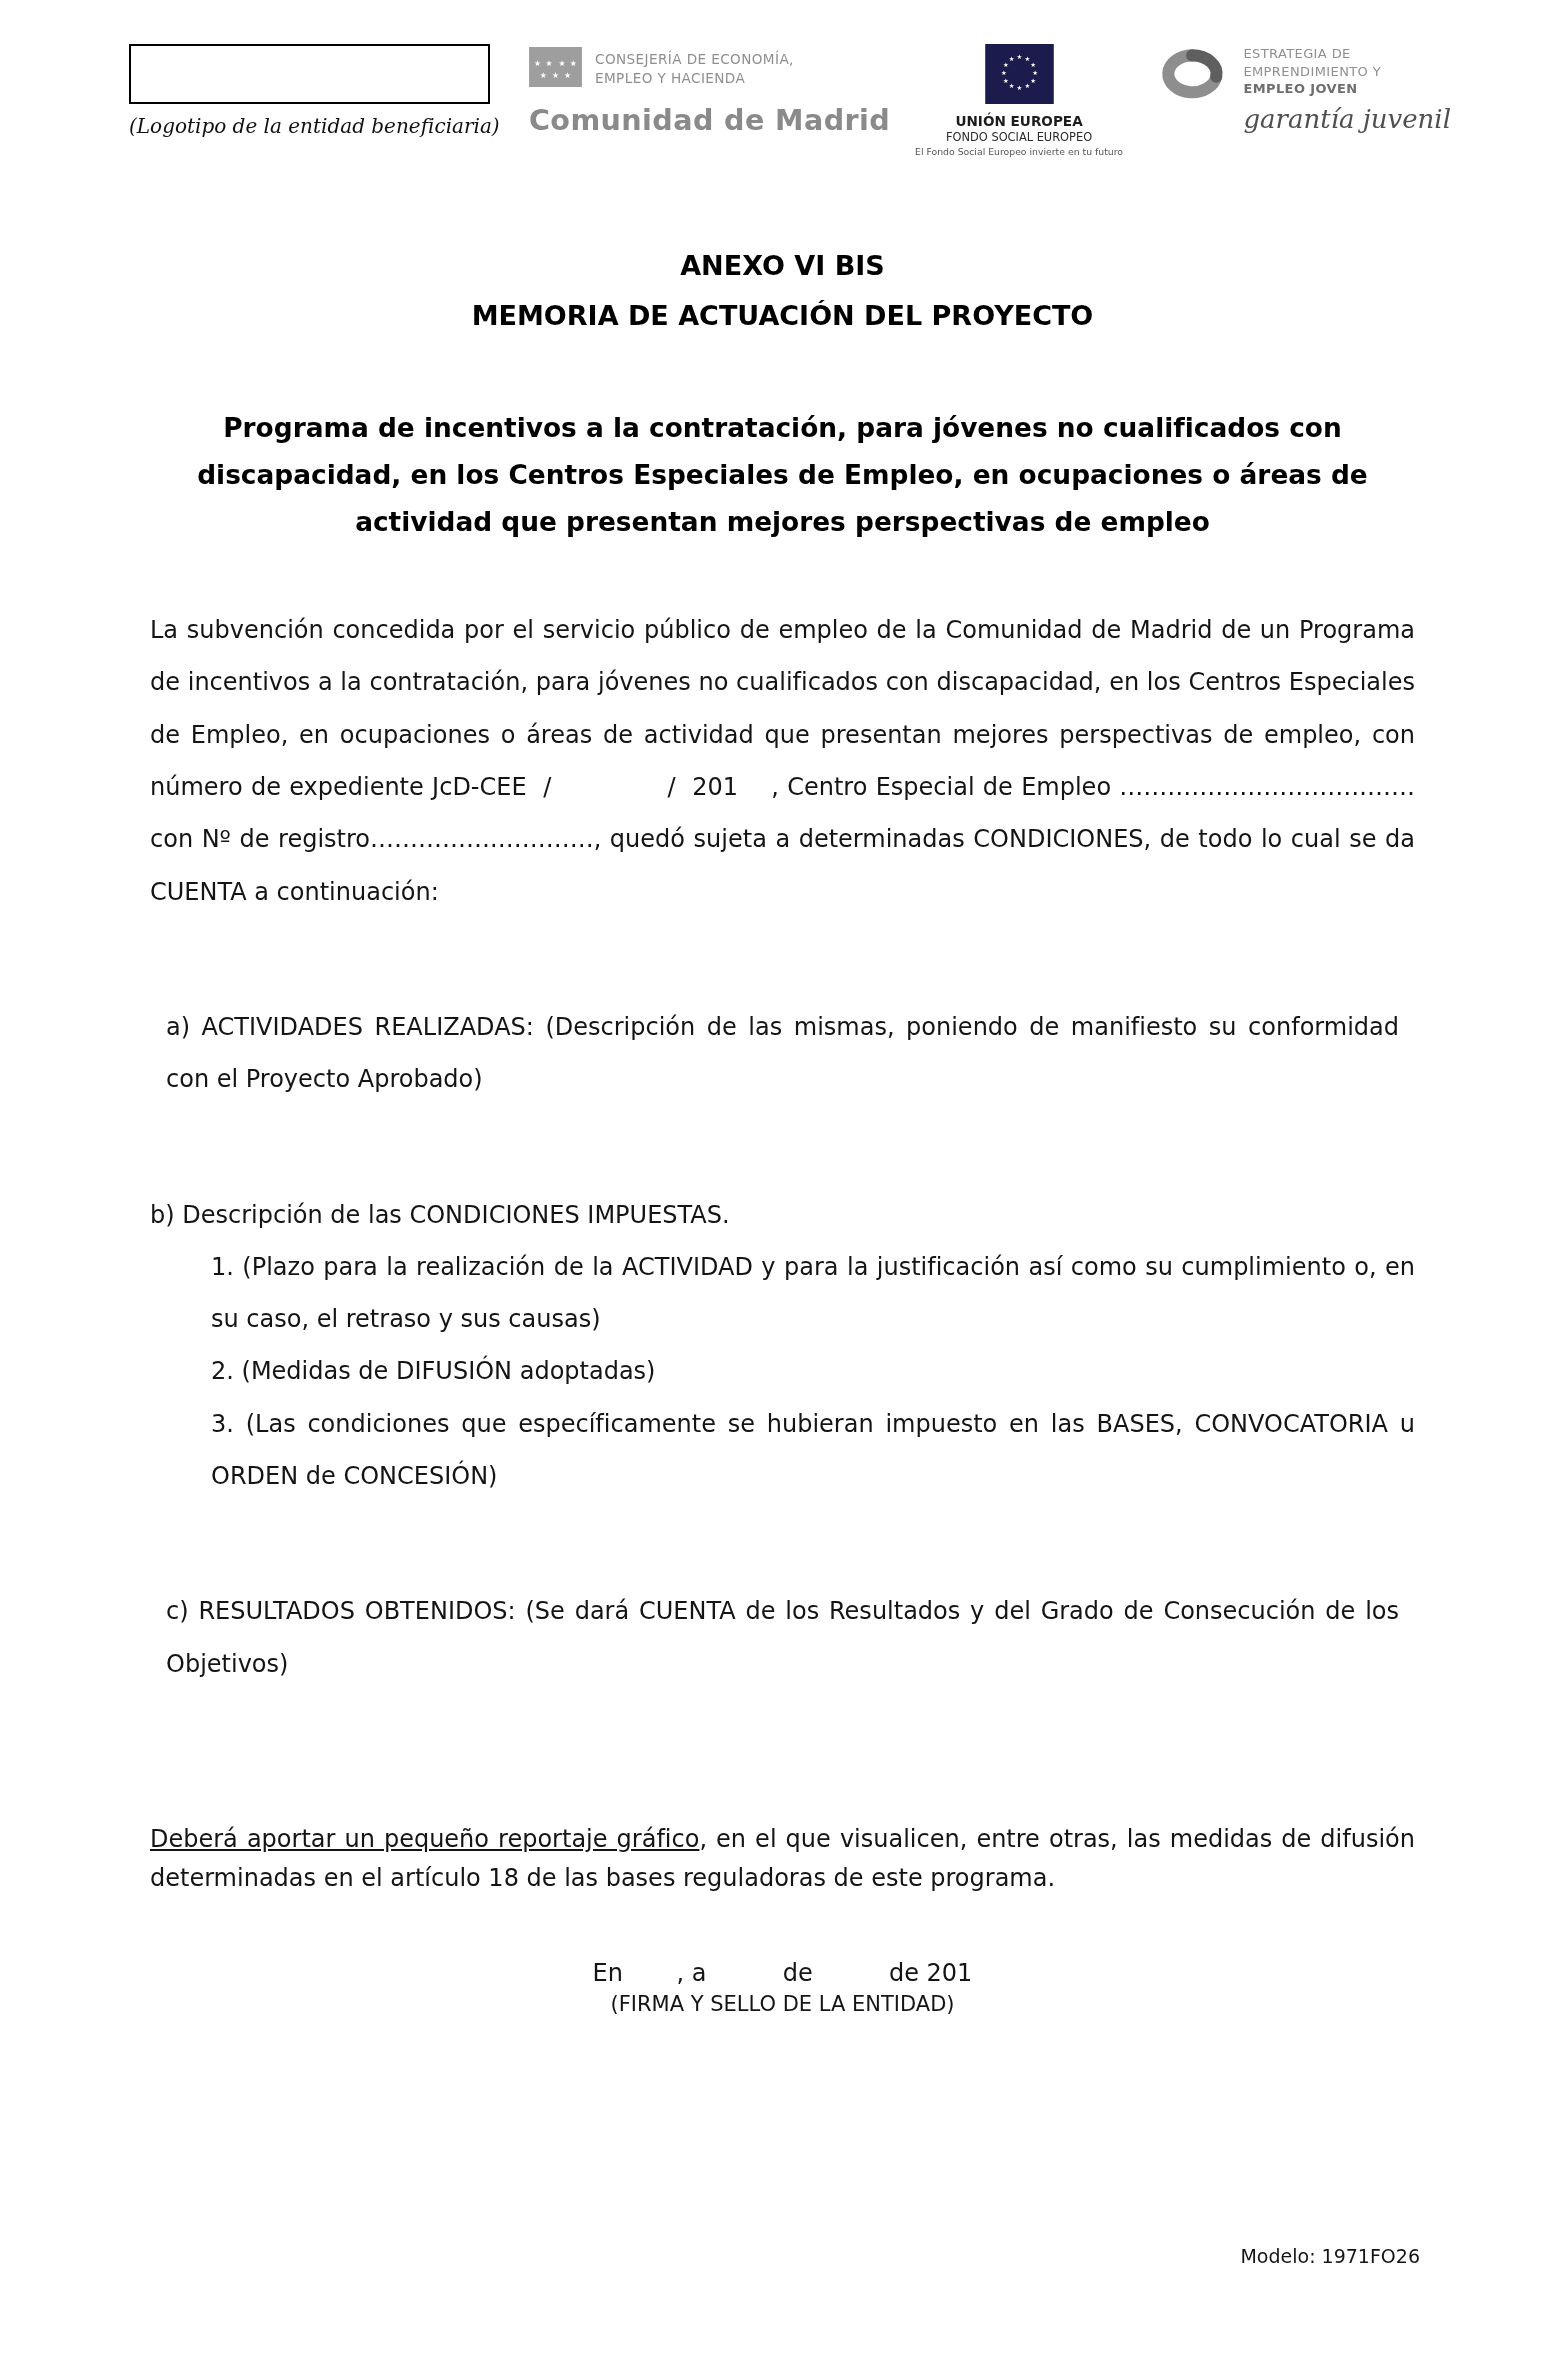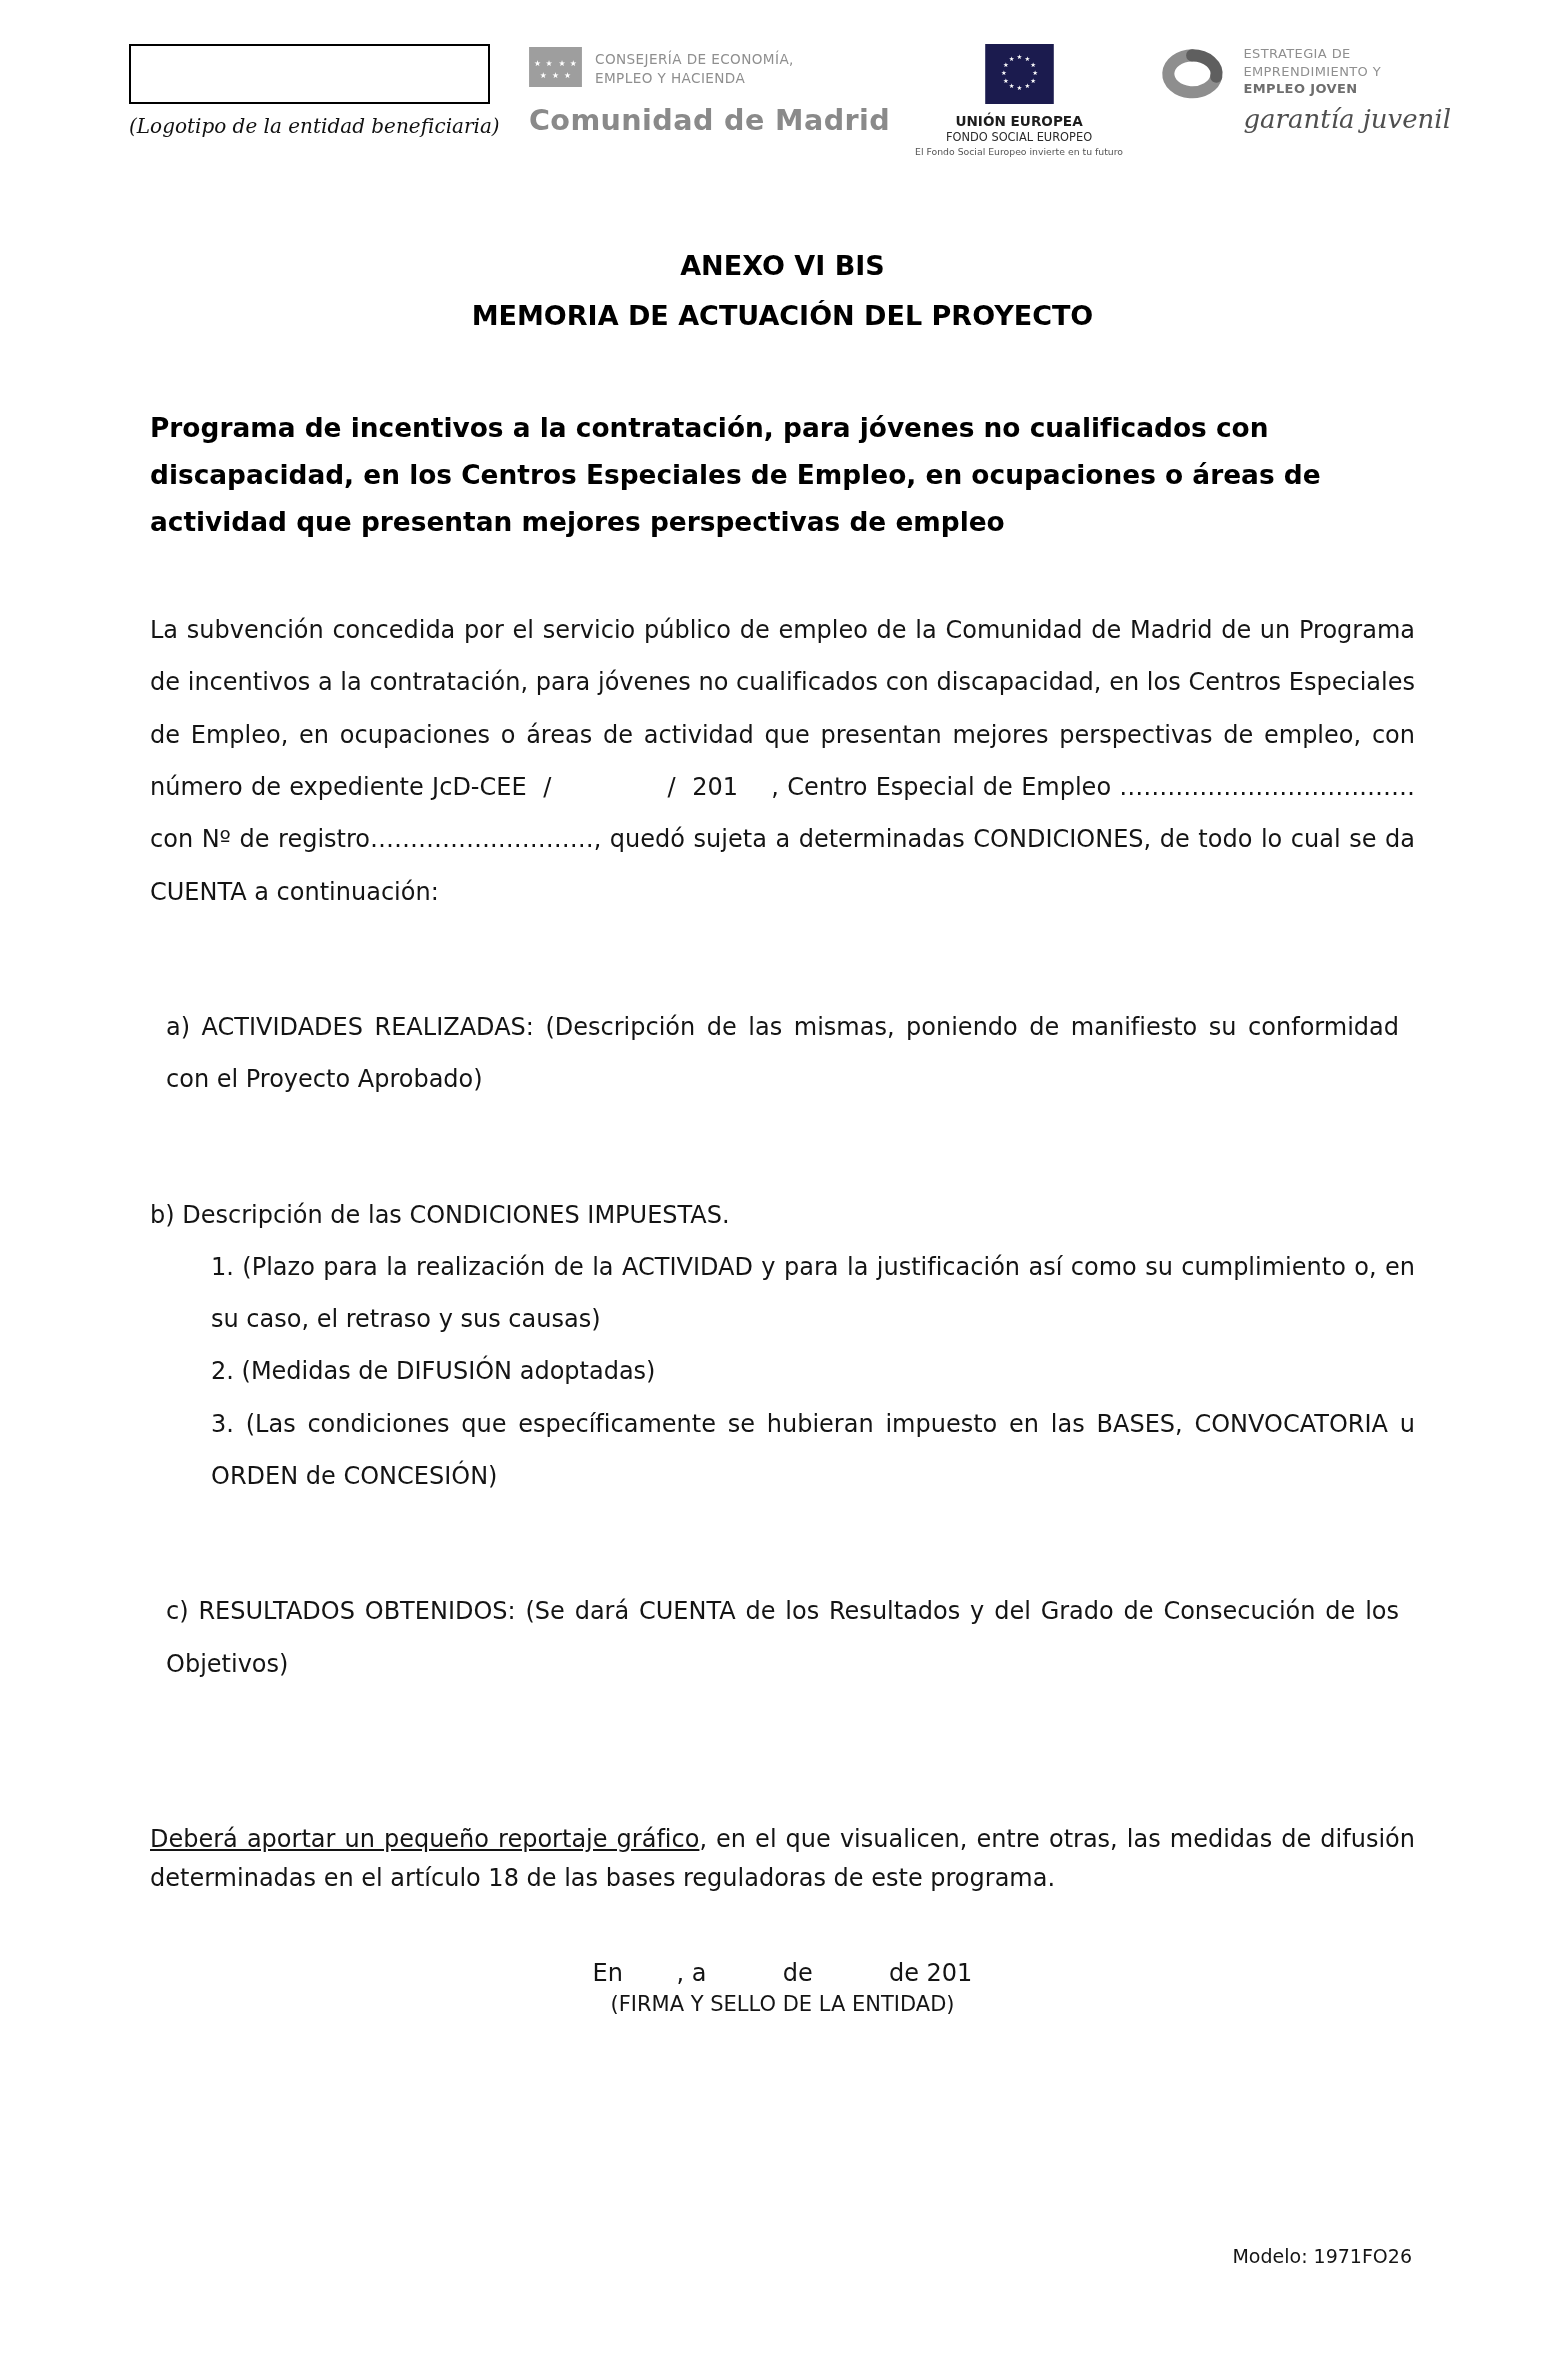--- a/index.html
+++ b/index.html
@@ -65,20 +65,21 @@
     margin: 84px 0 0;
     text-align: center;
     font-size: 27px;
     font-weight: bold;
     line-height: 1.85;
     color: #000;
   }
   .title-line { display: block; }
   .subtitle {
     margin: 63px 0 0;
+    text-align: center;
     font-size: 26.4px;
     font-weight: bold;
     line-height: 1.78;
     color: #000;
   }
   .para { font-size: 24px; line-height: 2.18; text-align: justify; color: #141414; }
   .intro { margin: 59px 0 0; }
   .section { margin: 83px 16px 0; }
   .section-b-heading { margin: 83px 0 0; }
   .list-item { margin: 0; padding-left: 61px; }
@@ -86,21 +87,21 @@
   .notice { margin: 130px 0 0; line-height: 1.62; }
   .underline { text-decoration: underline; }
 
   .signature { text-align: center; margin-top: 61px; color: #141414; }
   .sig-date { font-size: 24px; }
   .sig-stamp { font-size: 21px; margin-top: 5.7px; }
   .sig-fdo { font-size: 24px; margin-top: 91px; }
 
   .footer {
     position: absolute;
-    right: 153px;
+    right: 145px;
     bottom: 87px;
     font-size: 19px;
     color: #141414;
   }
 </style>
 </head>
 <body>
 
 <div class="page">
 

